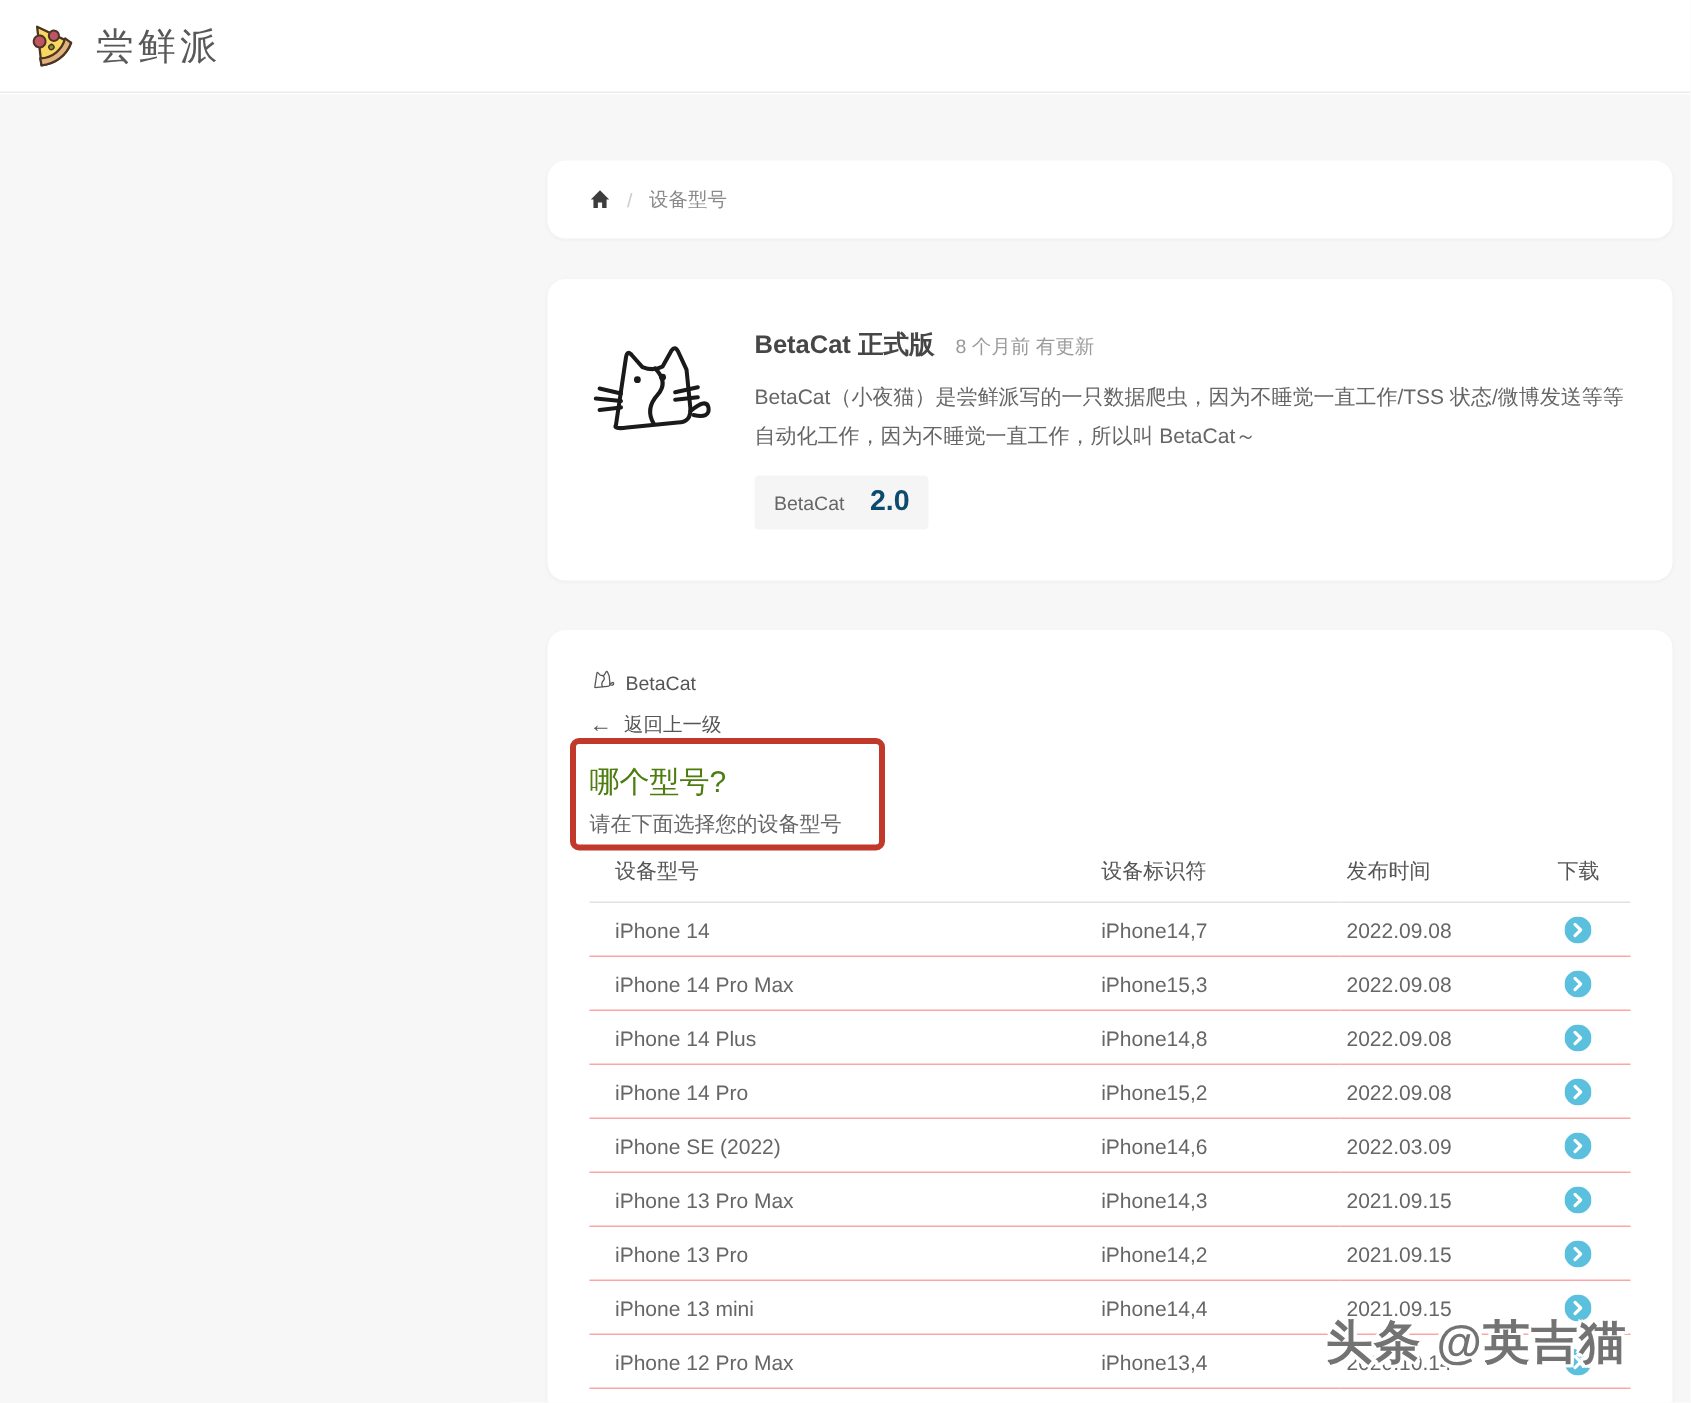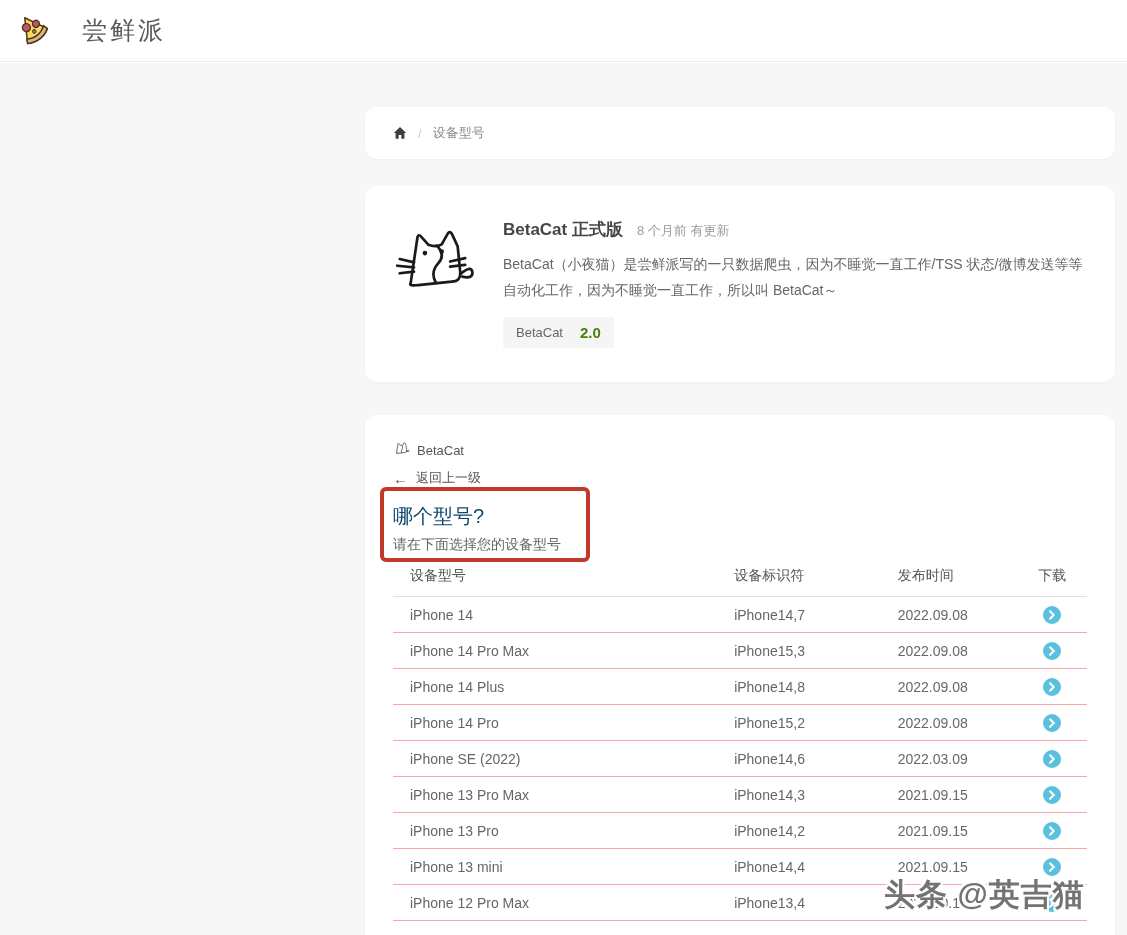--- a/index.html
+++ b/index.html
@@ -8,21 +8,21 @@
     width:1127px; height:935px; overflow:hidden; position:relative;
     background:#ffffff;
     font-family:"Liberation Sans","DejaVu Sans",sans-serif;
   }
 
   
   .app-header {
     height:62px; background:#fff; border-bottom:1px solid #ececec;
     display:flex; align-items:center; padding-left:15px; position:relative; z-index:5;
   }
-  .brand-link { display:flex; align-items:center; gap:29px; cursor:pointer; }
+  .brand-link { display:flex; align-items:center; gap:11px; cursor:pointer; }
   .brand-logo { width:38px; height:38px; display:block; }
   .brand-text { font-size:25px; color:#595959; letter-spacing:3px; }
 
   
   .page-body {
     position:absolute; top:63px; left:0; right:0; bottom:0;
     background:#f7f7f7;
   }
   .content-col { position:absolute; left:365px; width:750px; top:0; }
 
@@ -49,34 +49,34 @@
   .app-meta { font-size:13px; color:#9b9b9b; margin-left:14px; }
   .app-desc {
     margin-top:10px; font-size:14px; color:#666; line-height:26px;
     max-width:594px;
   }
   .app-badge {
     display:inline-flex; align-items:center; margin-top:14px;
     background:#f5f5f5; border-radius:3px; padding:7px 13px;
   }
   .badge-name { font-size:13px; color:#666; }
-  .badge-ver { font-size:15px; color:#4d7c0f; font-weight:bold; margin-left:17px; }
+  .badge-ver { font-size:19px; color:#0c4a6e; font-weight:bold; margin-left:17px; }
 
   
   .main-card { margin-top:33px; padding:26px 28px 30px; position:relative; }
   .app-link-row { display:flex; align-items:center; gap:7px; height:18px;
     margin-bottom:10px; cursor:pointer; }
   .cat-mini { width:17px; height:16px; }
   .app-link-label { font-size:13px; color:#555; }
   .back-row { display:flex; align-items:center; gap:8px; height:18px;
     margin-bottom:16px; cursor:pointer; }
   .back-arrow { font-size:15px; color:#555; line-height:1; }
   .back-label { font-size:13px; color:#555; }
 
-  .model-heading { margin:0 0 6px; font-size:20px; font-weight:normal; color:#0c4a6e; }
+  .model-heading { margin:0 0 6px; font-size:20px; font-weight:normal; color:#4d7c0f; }
   .model-sub { margin:0 0 4px; font-size:14px; color:#666; }
 
   .annotation-box {
     position:absolute; left:15px; top:72px; width:210px; height:75px;
     border:4px solid #c0392b; border-radius:6px; pointer-events:none; z-index:4;
   }
 
   
   table.device-table { width:100%; border-collapse:collapse; margin-top:4px; }
   .device-table th {

